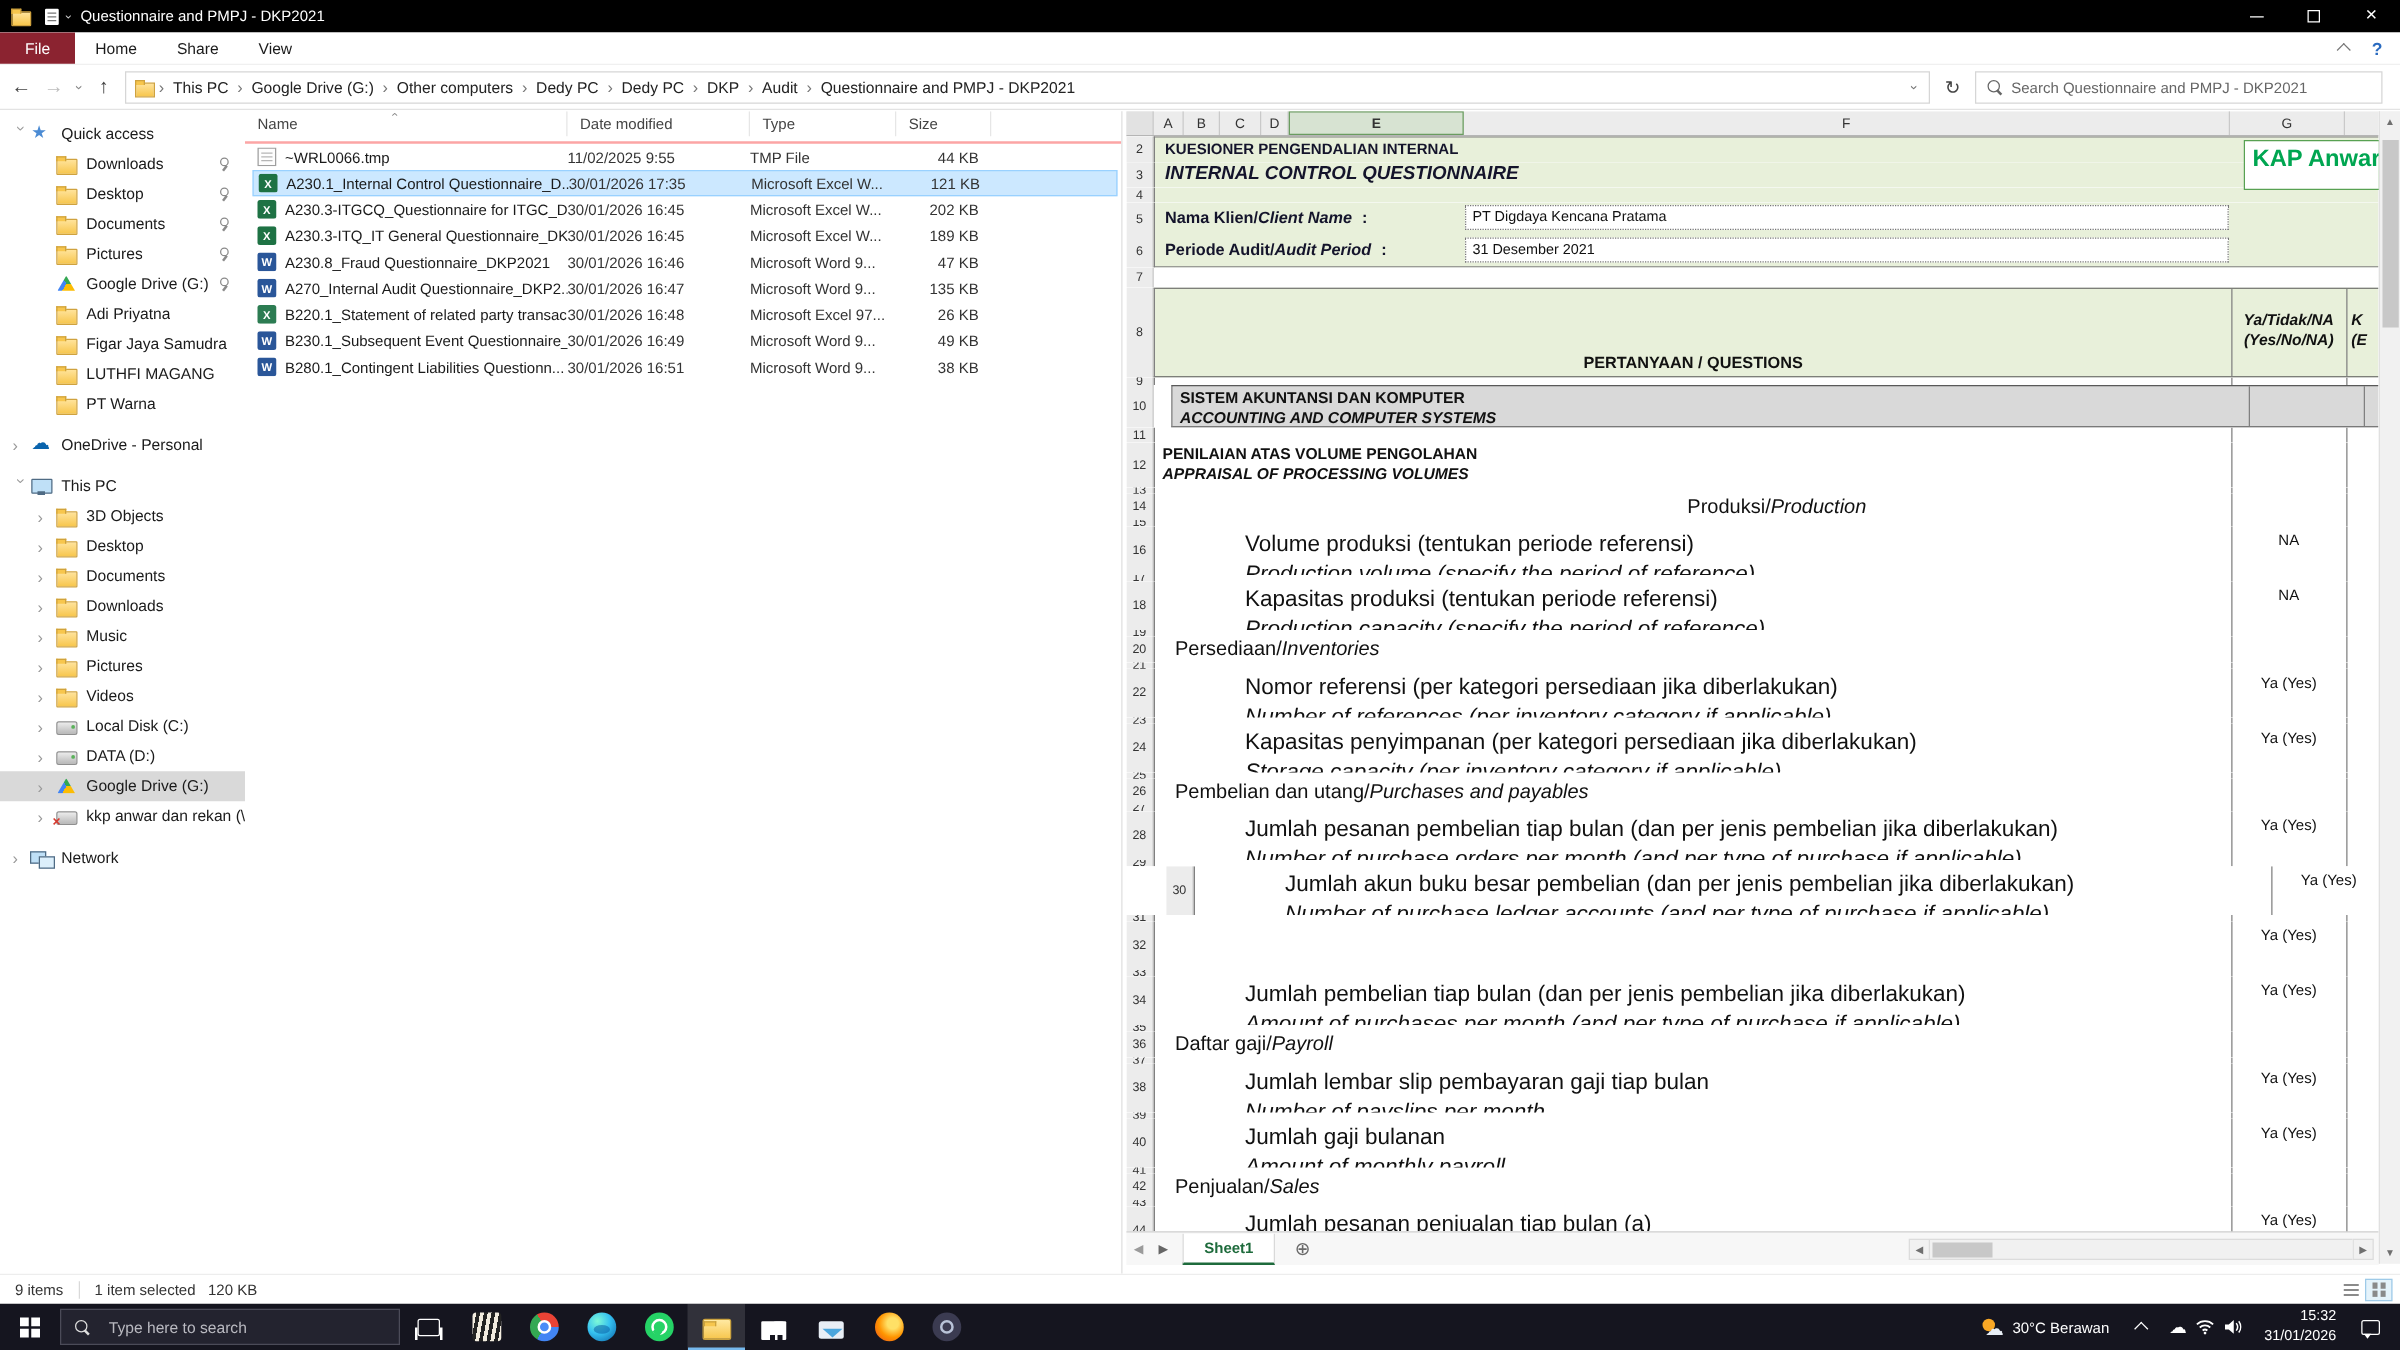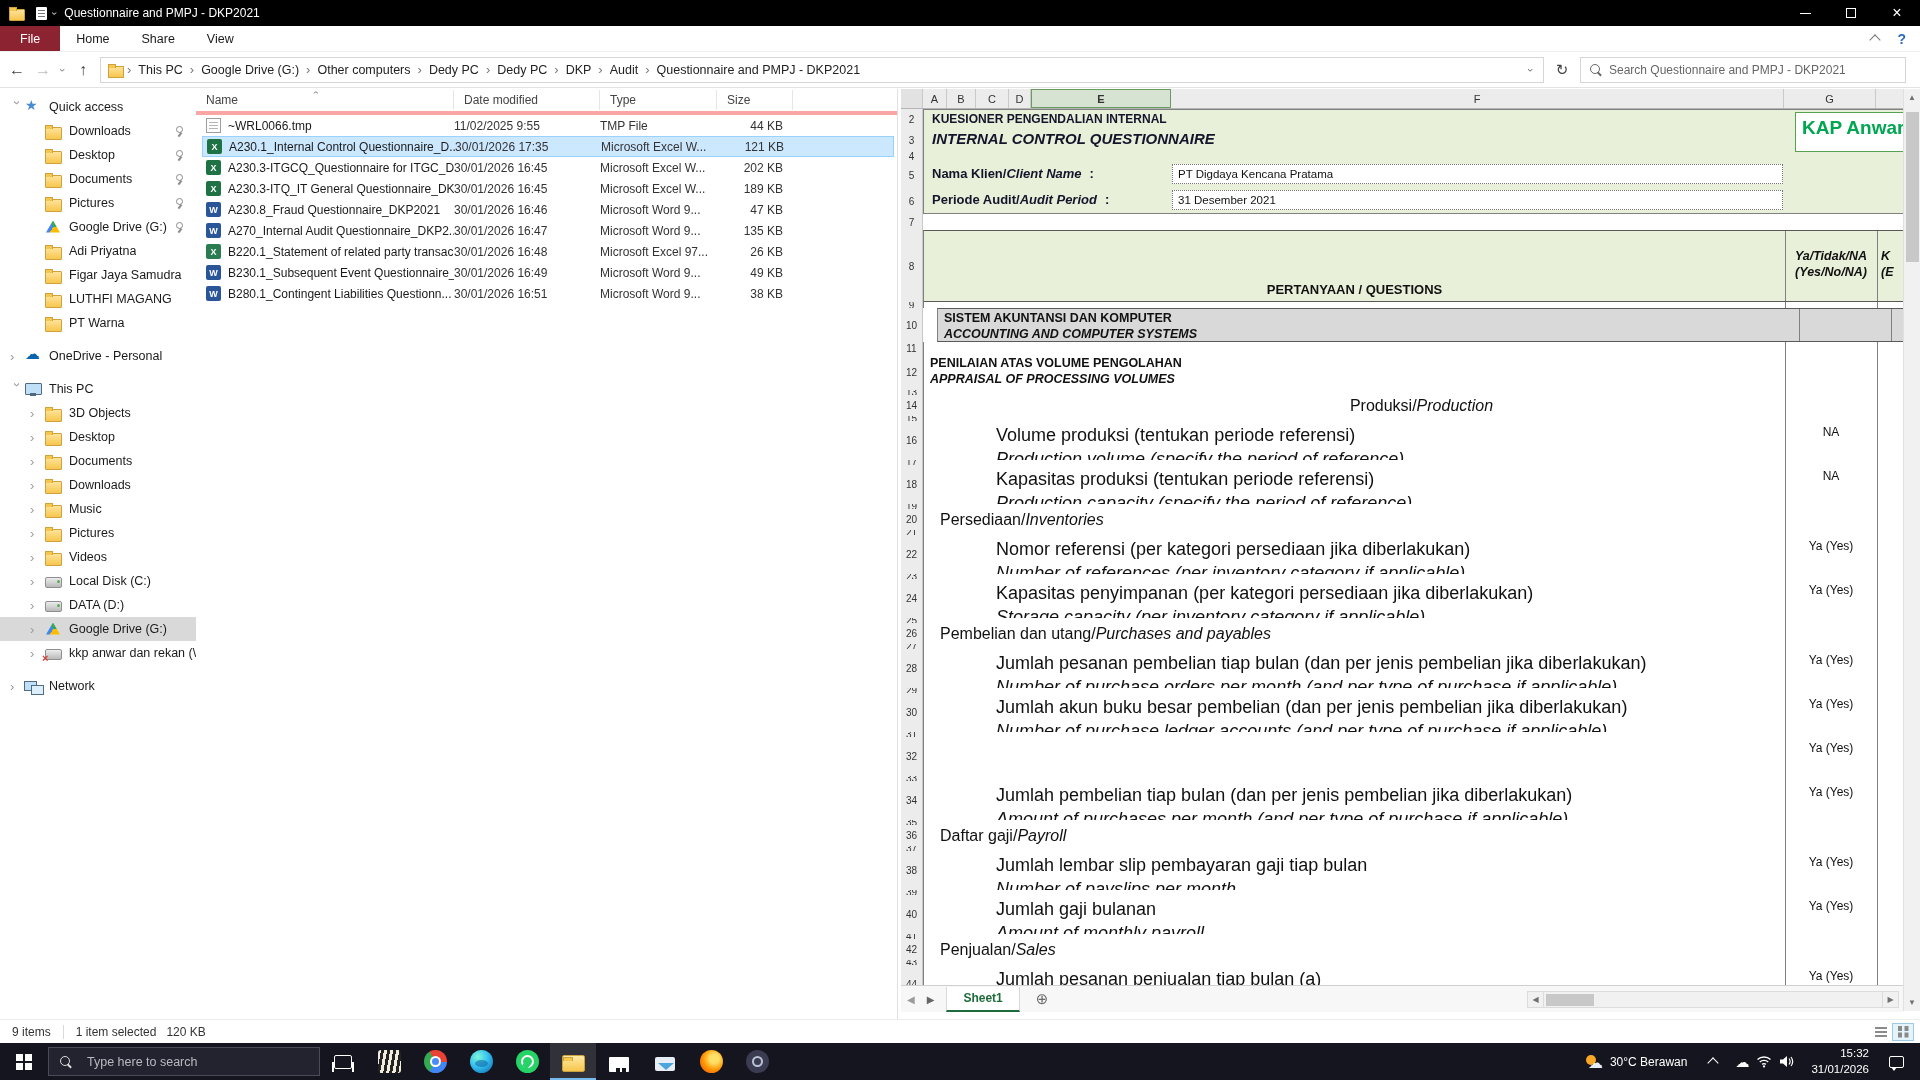--- a/index.html
+++ b/index.html
@@ -76,21 +76,21 @@
 .ic-drive::after{content:"";position:absolute;right:3px;top:6px;width:3px;height:3px;border-radius:50%;background:#59b159}
 .ic-netdrive::before{content:"";position:absolute;left:1px;top:3px;width:15px;height:9px;background:linear-gradient(#ececec,#b9b9b9);border:1px solid #8f8f8f;border-radius:2px}
 .ic-netdrive::after{content:"×";position:absolute;left:-2px;bottom:-3px;color:#d63a2f;font-size:11px;font-weight:bold}
 .ic-pc::before{content:"";position:absolute;left:1px;top:1px;width:15px;height:10px;border:1px solid #4f6b84;background:#bfe0f7;border-radius:1px}
 .ic-pc::after{content:"";position:absolute;left:6px;top:11px;width:6px;height:3px;background:#4f6b84}
 .ic-network::before{content:"";position:absolute;left:0;top:2px;width:11px;height:8px;border:1px solid #4f6b84;background:#bfe0f7}
 .ic-network::after{content:"";position:absolute;left:7px;top:6px;width:11px;height:8px;border:1px solid #4f6b84;background:#dceffb}
 
 
 .filelist{position:absolute;left:196px;top:89px;width:701px;bottom:61px;overflow:hidden}
-.fl-header{display:flex;height:26px;align-items:center;color:#444;font-size:12px;border-bottom:4px solid #fca5a5}
+.fl-header{display:flex;height:26px;align-items:flex-start;color:#444;font-size:12px;border-bottom:2px solid #fca5a5}
 .flh{height:20px;display:flex;align-items:center;border-right:1px solid #e6e6e6;padding-left:10px;position:relative}
 .flh0{width:258px}
 .flh1{width:146px}
 .flh2{width:117px}
 .flh3{width:76px}
 .sort-chev{position:absolute;left:118px;top:-3px;font-size:10px;color:#888;transform:rotate(-90deg)}
 .frow{display:flex;height:21px;align-items:center;margin-left:6px;width:692px}
 .frow.fsel{background:#cce8ff;border:1px solid #99d1ff}
 .fc{white-space:nowrap;overflow:hidden;font-size:12px;color:#1a1a1a}
 .fc0{width:252px;display:flex;align-items:center;padding-left:4px}
@@ -707,21 +707,21 @@
               <div class="l1">Jumlah pesanan pembelian tiap bulan (dan per jenis pembelian jika diberlakukan)</div>
               <div class="l2">Number of purchase orders per month (and per type of purchase if applicable)</div>
             </div>
             <div class="sh-ans">Ya (Yes)</div>
           </div>
         </div>
         <div class="srow t-blank" style="height: 5px;">
           <div class="sgut">29</div>
           <div class="scon tbl"></div>
         </div>
-        <div class="srow t-question" style="height: 39px;">
+        <div class="srow t-question" style="height: 39px; margin-left: 32px;">
           <div class="sgut">30</div>
           <div class="scon tbl">
             <div class="sh-q">
               <div class="l1">Jumlah akun buku besar pembelian  (dan per jenis pembelian jika diberlakukan)</div>
               <div class="l2">Number of purchase ledger accounts (and per type of purchase if applicable)</div>
             </div>
             <div class="sh-ans">Ya (Yes)</div>
           </div>
         </div>
         <div class="srow t-blank" style="height: 5px;">

